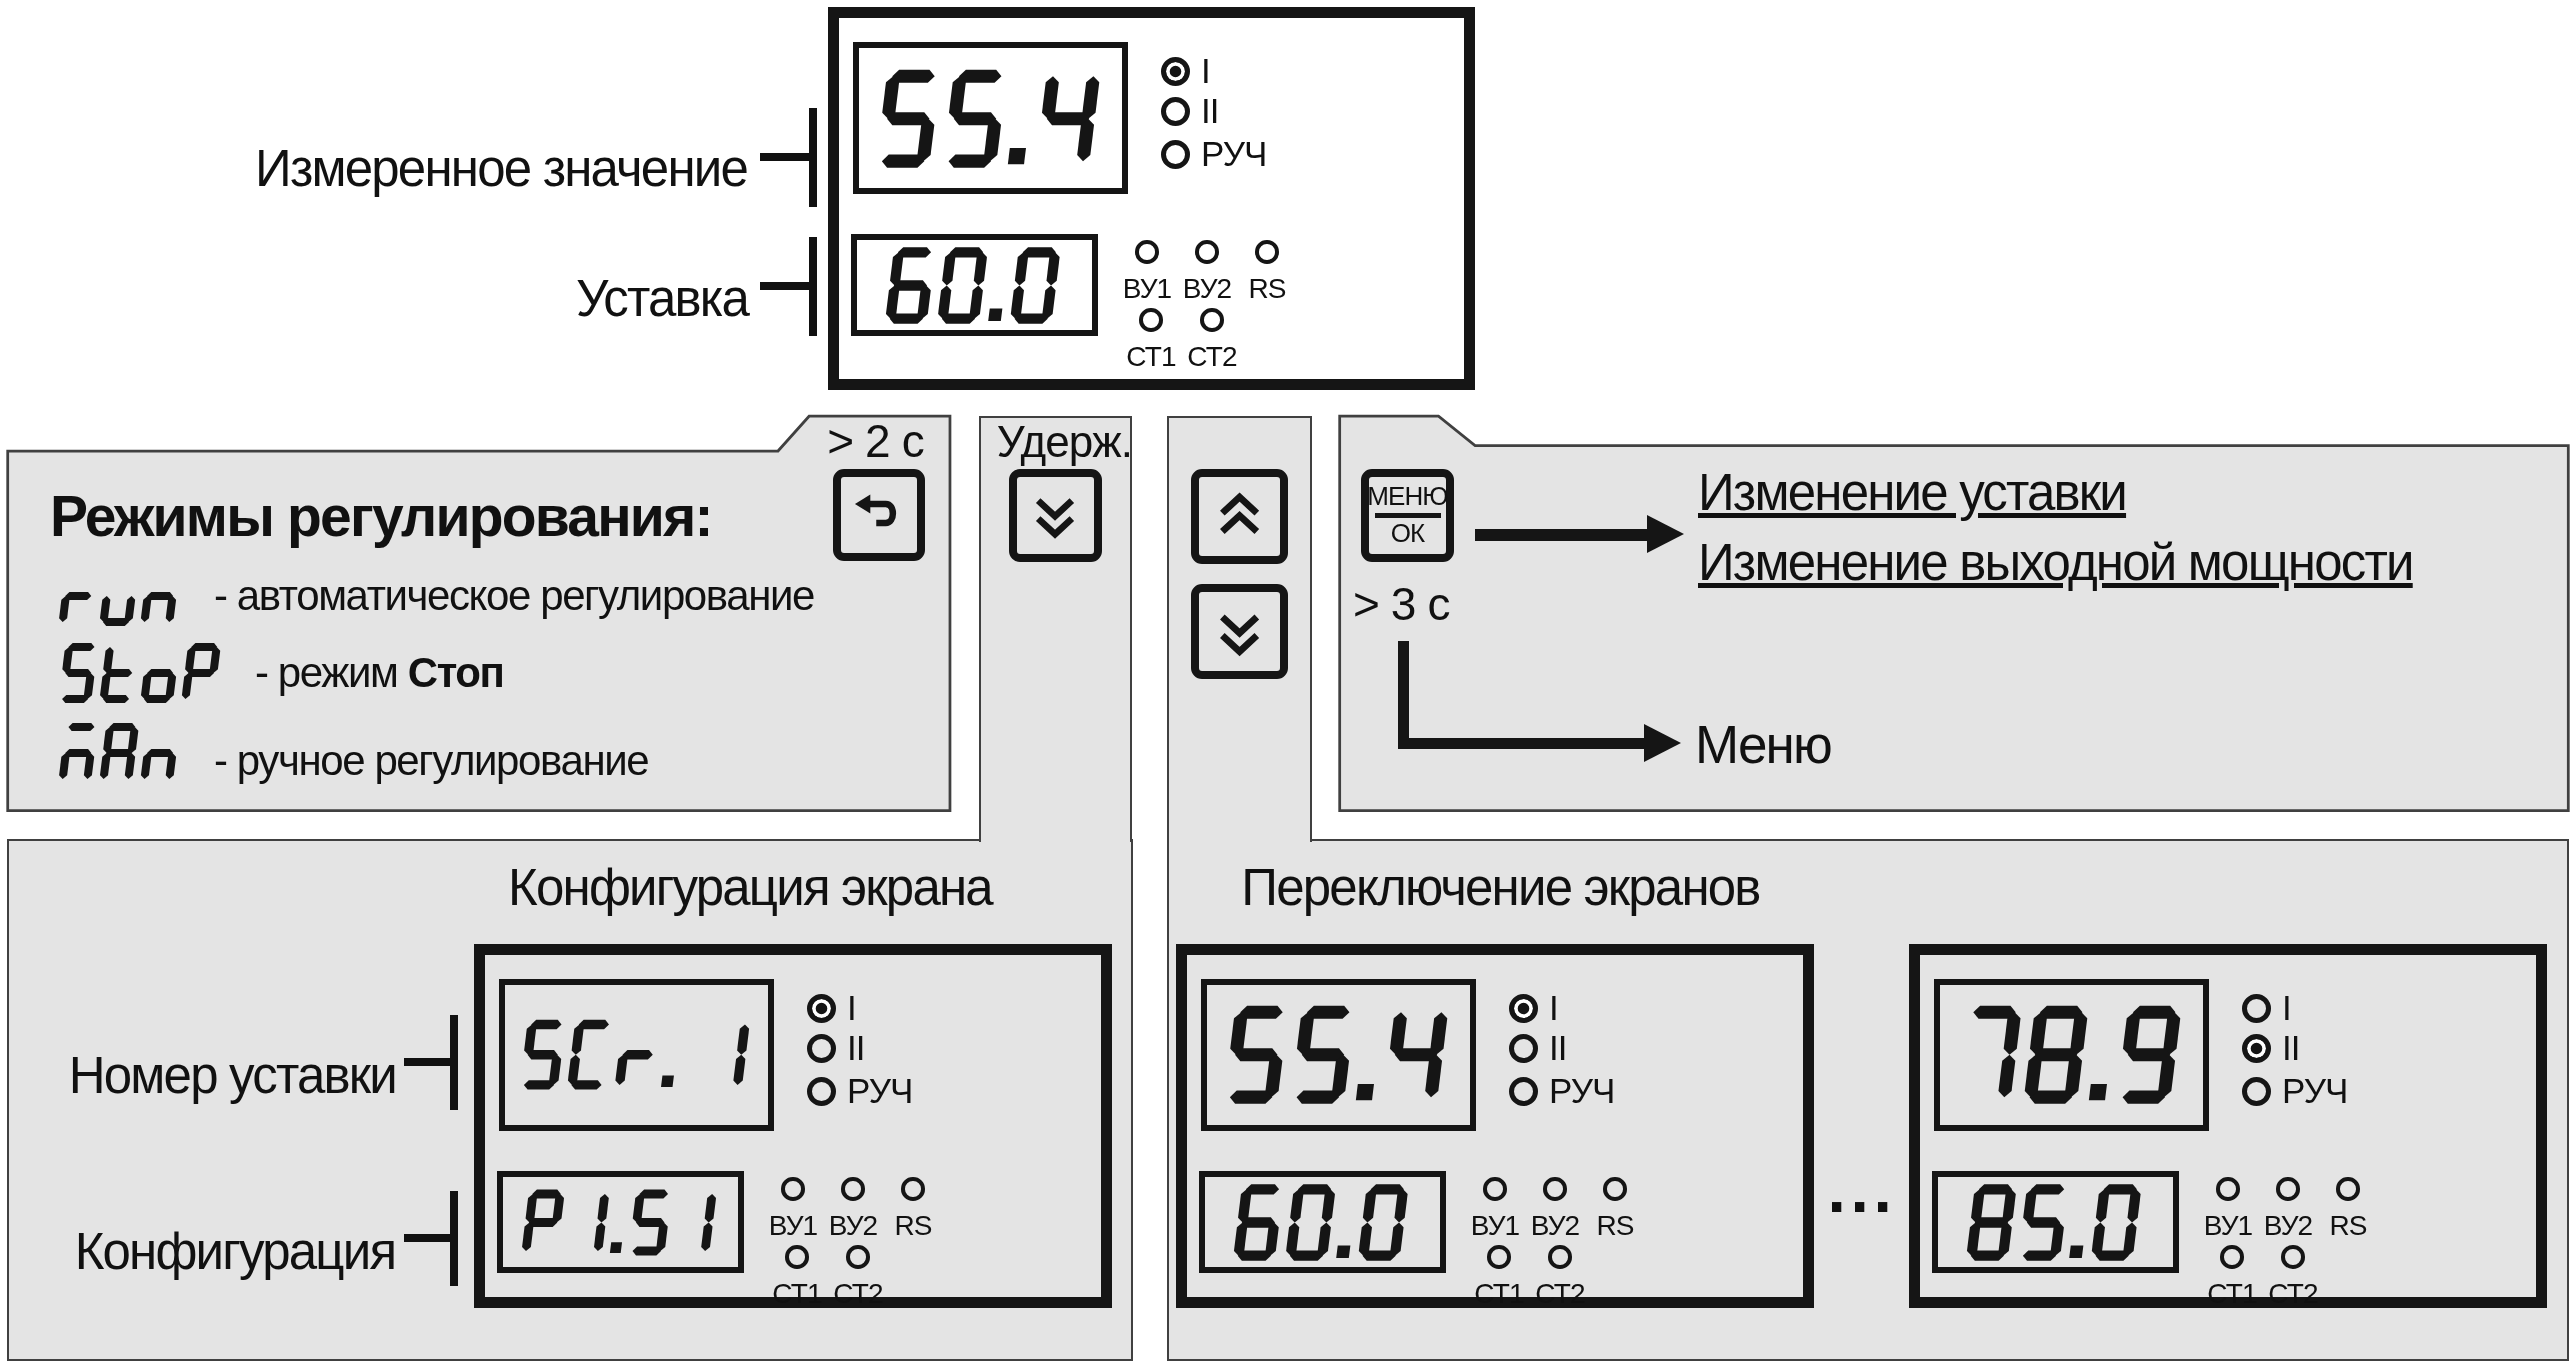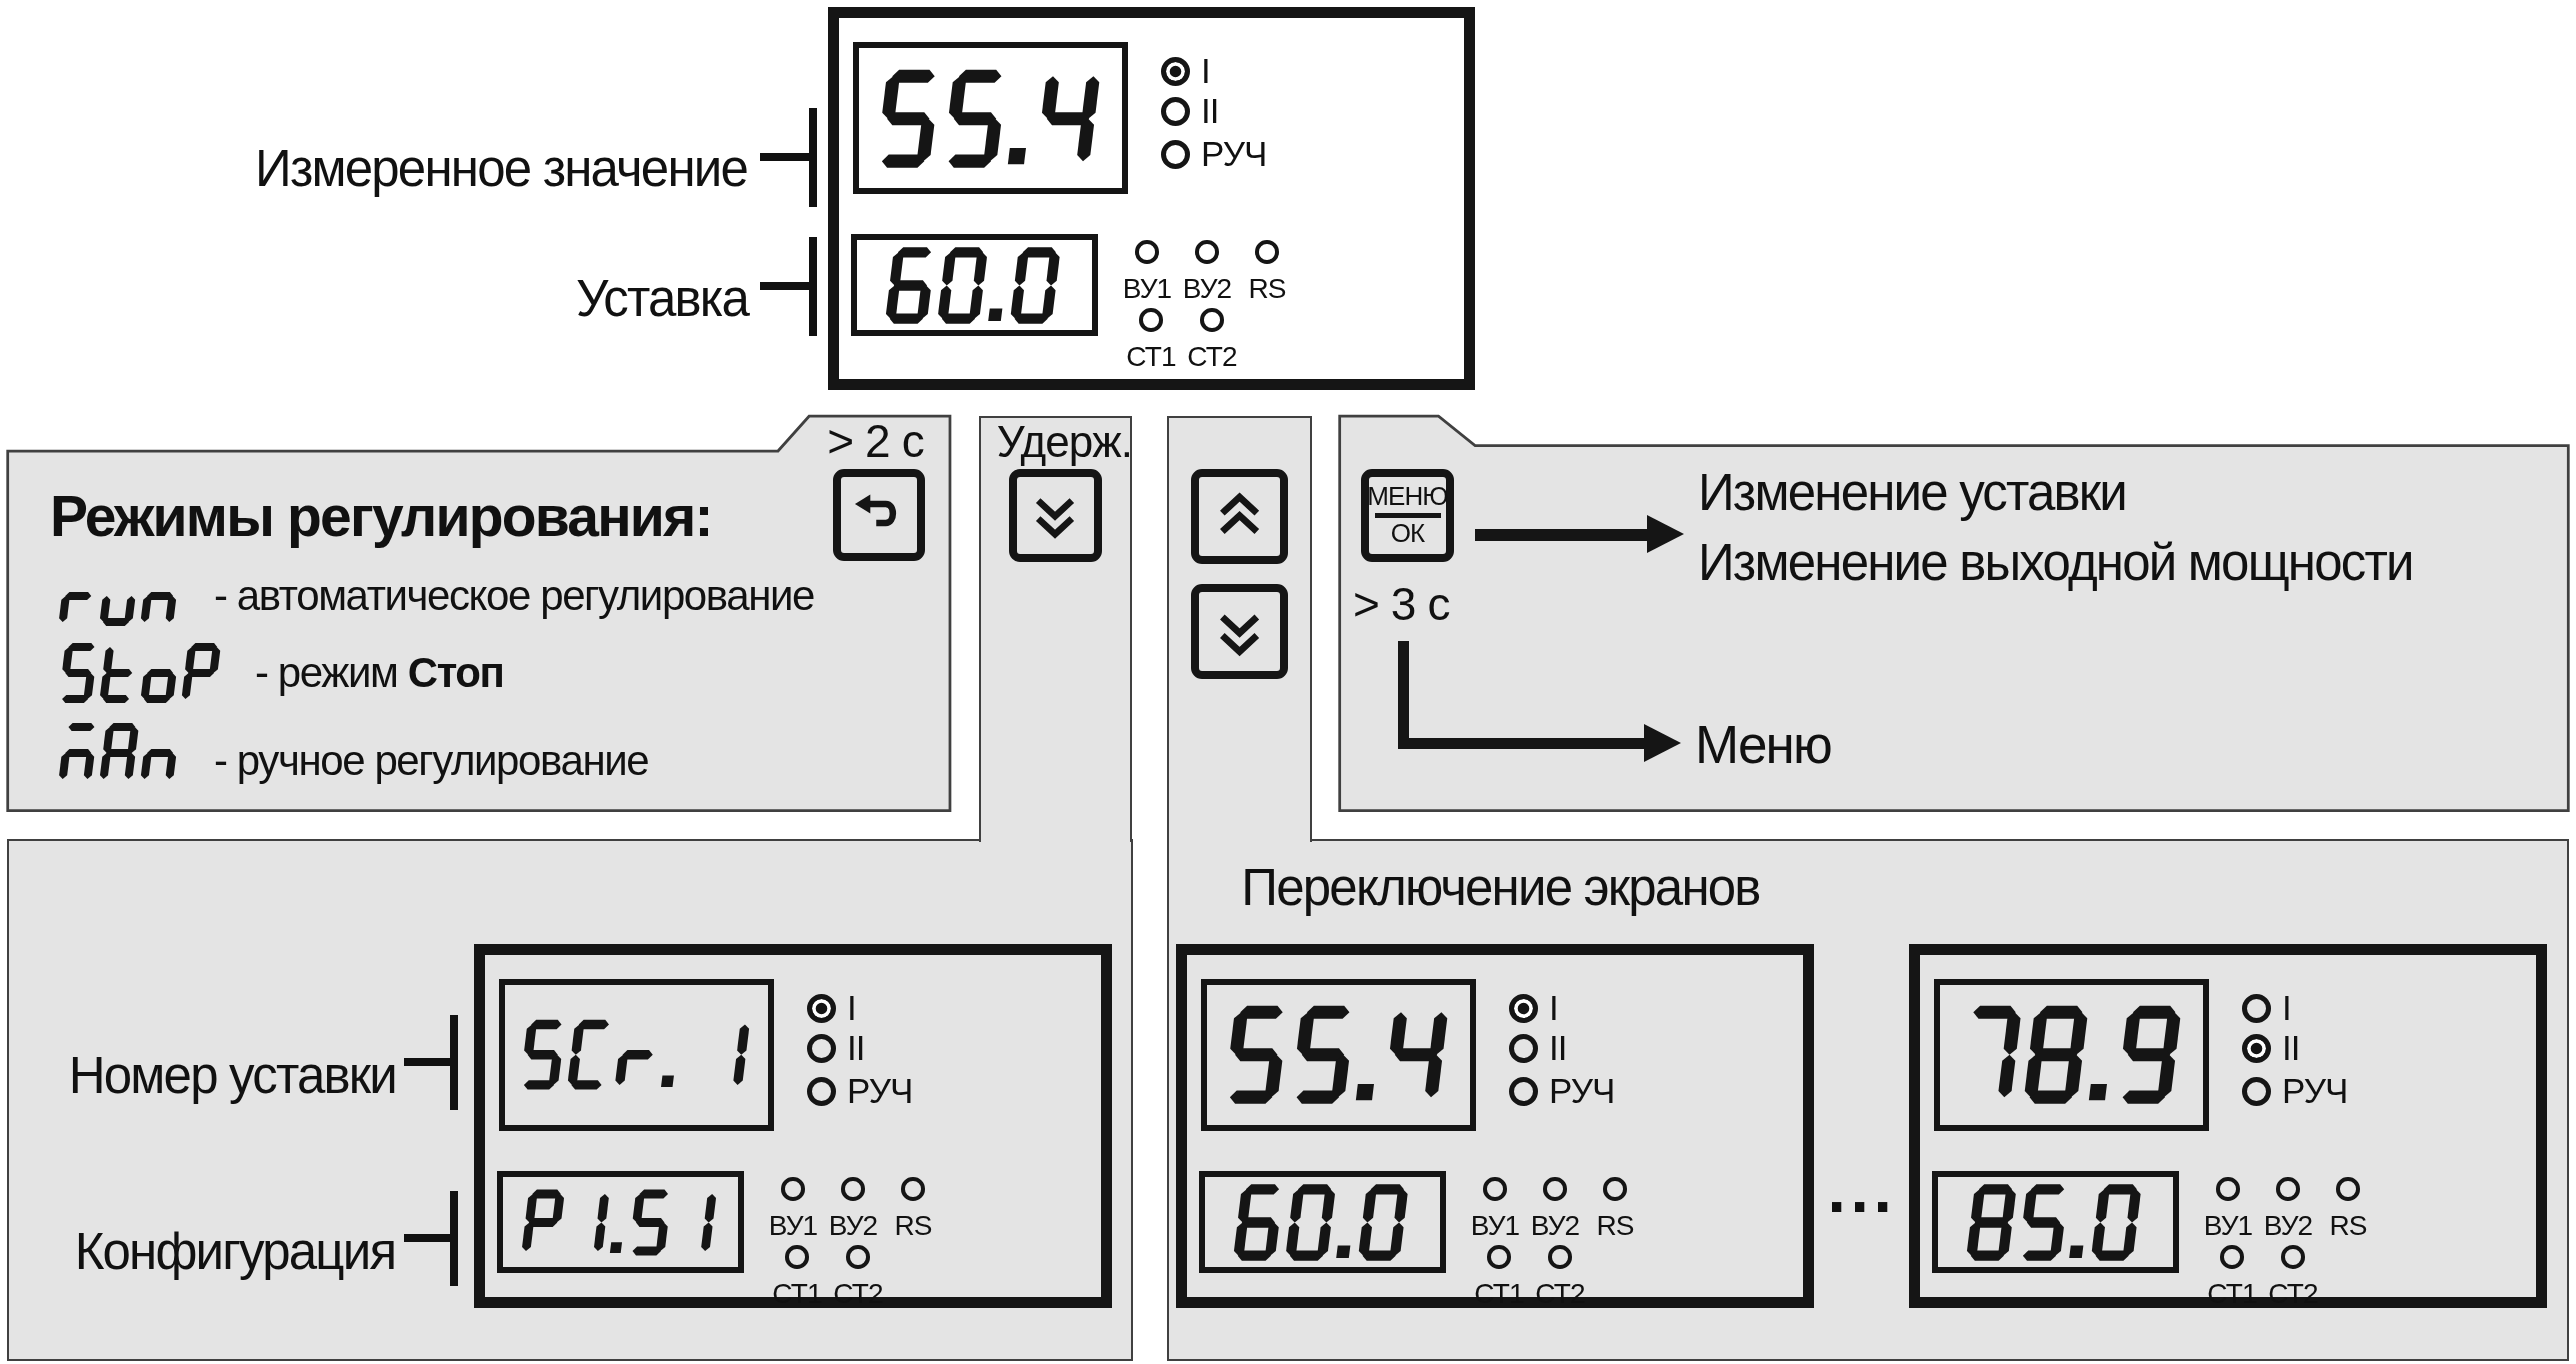--- a/index.html
+++ b/index.html
@@ -13,21 +13,21 @@
   .strip{position:absolute;background:#e4e4e4;border:2.7px solid #404040;border-bottom:none;z-index:2;box-sizing:border-box;}
 
   .z{position:absolute;z-index:3;}
 
   
   .callout-label{font-size:51px;letter-spacing:-1.8px;text-align:right;white-space:nowrap;margin-top:16px;}
   .title{font-size:51px;letter-spacing:-1.8px;text-align:center;white-space:nowrap;}
   .heading{font-size:57px;letter-spacing:-1.8px;white-space:nowrap;font-weight:bold;}
   .desc{font-size:42px;letter-spacing:-1.4px;white-space:nowrap;}
   .hold-label{font-size:46px;letter-spacing:-0.9px;white-space:nowrap;text-align:center;}
-  .action-text{font-size:51px;letter-spacing:-1.8px;line-height:70px;white-space:nowrap;}
+  .action-text{font-size:51px;letter-spacing:-1.8px;line-height:70px;white-space:nowrap;text-decoration:underline;}
   .menu-text{font-size:53px;letter-spacing:-1.8px;white-space:nowrap;}
 
   
   .dash{position:absolute;background:#111;z-index:3;}
   .tick{position:absolute;background:#111;z-index:3;}
 
   
   .btn{position:absolute;border:8.2px solid #151515;border-radius:11px;background:transparent;
        display:flex;align-items:center;justify-content:center;z-index:4;box-sizing:border-box;}
   .btn svg{width:78%;height:78%;}
@@ -312,20 +312,21 @@
   <div class="z action-text" style="left:1698px;top:458px;">
     <div>Изменение уставки</div>
     <div>Изменение выходной мощности</div>
   </div>
 
   <div class="vline" style="left:1398px;top:641px;width:11px;height:108px;"></div>
   <div class="hline" style="left:1398px;top:738px;width:249px;height:11px;"></div>
   <div class="ahead" style="left:1644px;top:724px;"></div>
   <div class="z menu-text" style="left:1695px;top:714px;">Меню</div>
 
+  <div class="z title" style="left:384px;top:858px;width:732px;">Конфигурация экрана</div>
 
   <div class="z callout-label" style="left:37px;top:1030px;width:359px;">Номер уставки</div>
   <div class="dash" style="left:404px;top:1058px;width:48px;height:8.2px;"></div>
   <div class="tick" style="left:450px;top:1015px;width:8.2px;height:95px;"></div>
 
   <div class="z callout-label" style="left:18.3px;top:1206px;width:377px;">Конфигурация</div>
   <div class="dash" style="left:404px;top:1234px;width:48px;height:8.2px;"></div>
   <div class="tick" style="left:450px;top:1191px;width:8.2px;height:95px;"></div>
 
   <div class="device gray" style="left:474px;top:944px;width:638px;height:364px;">

